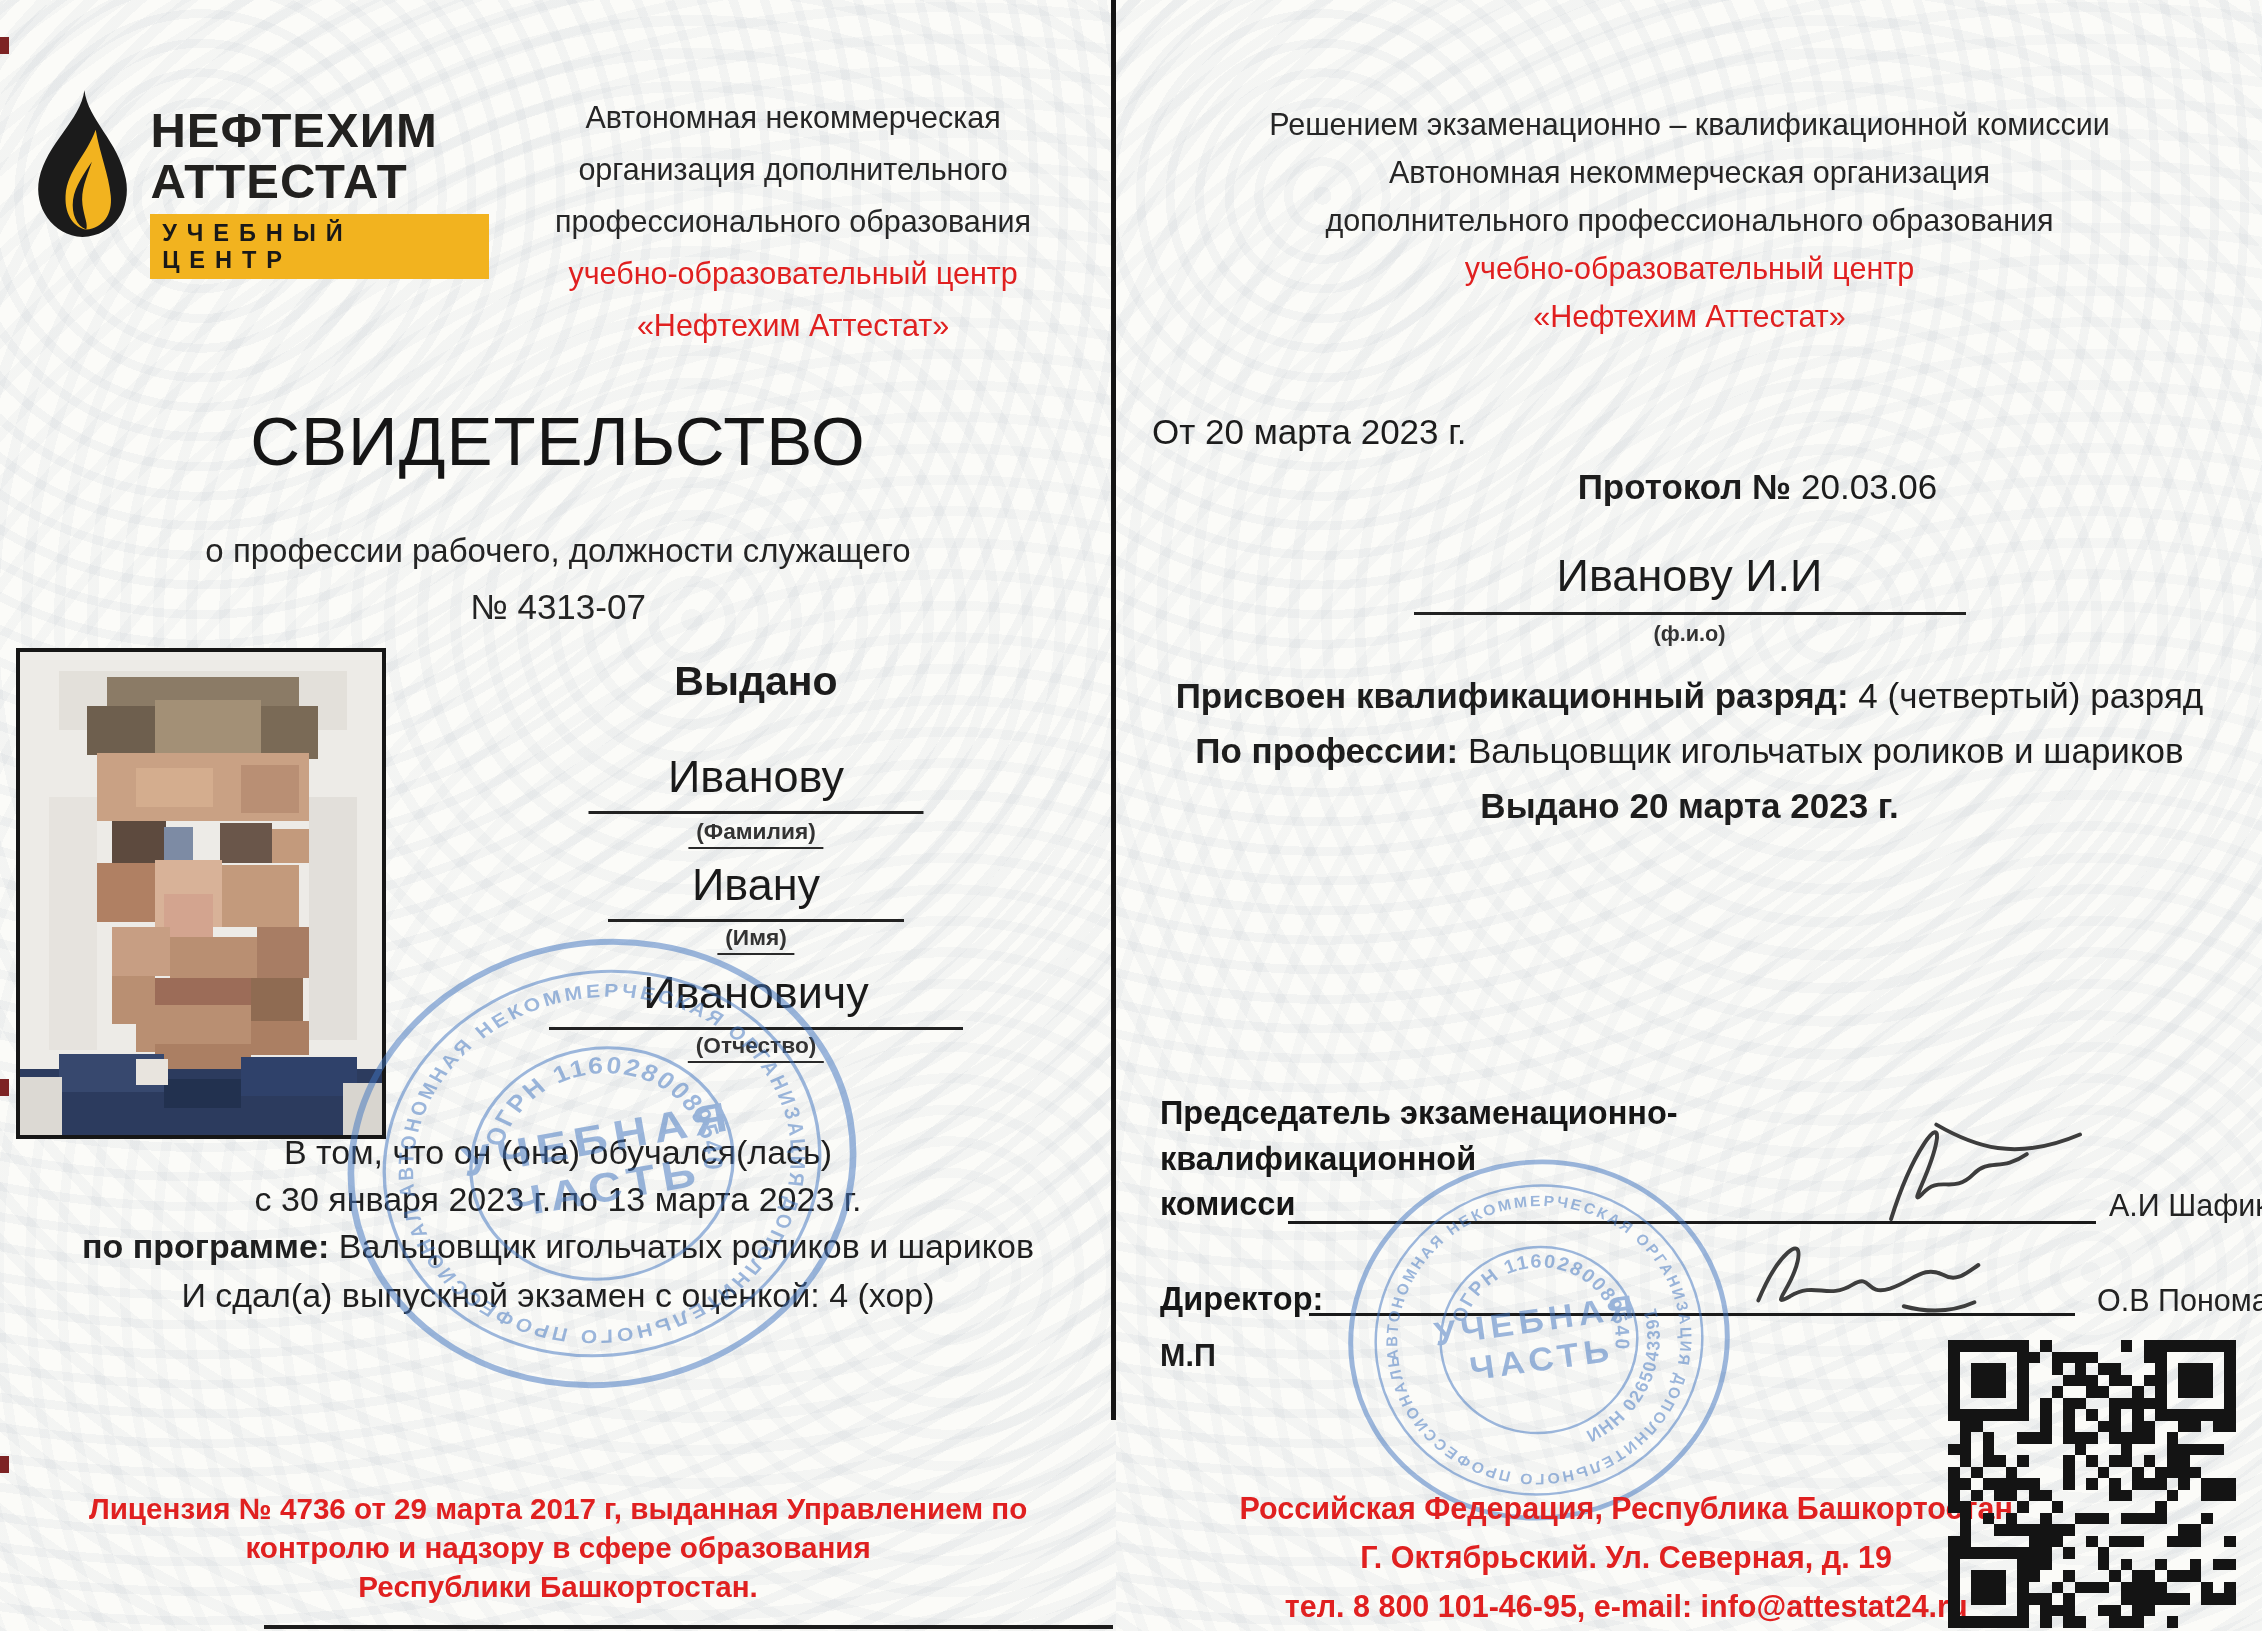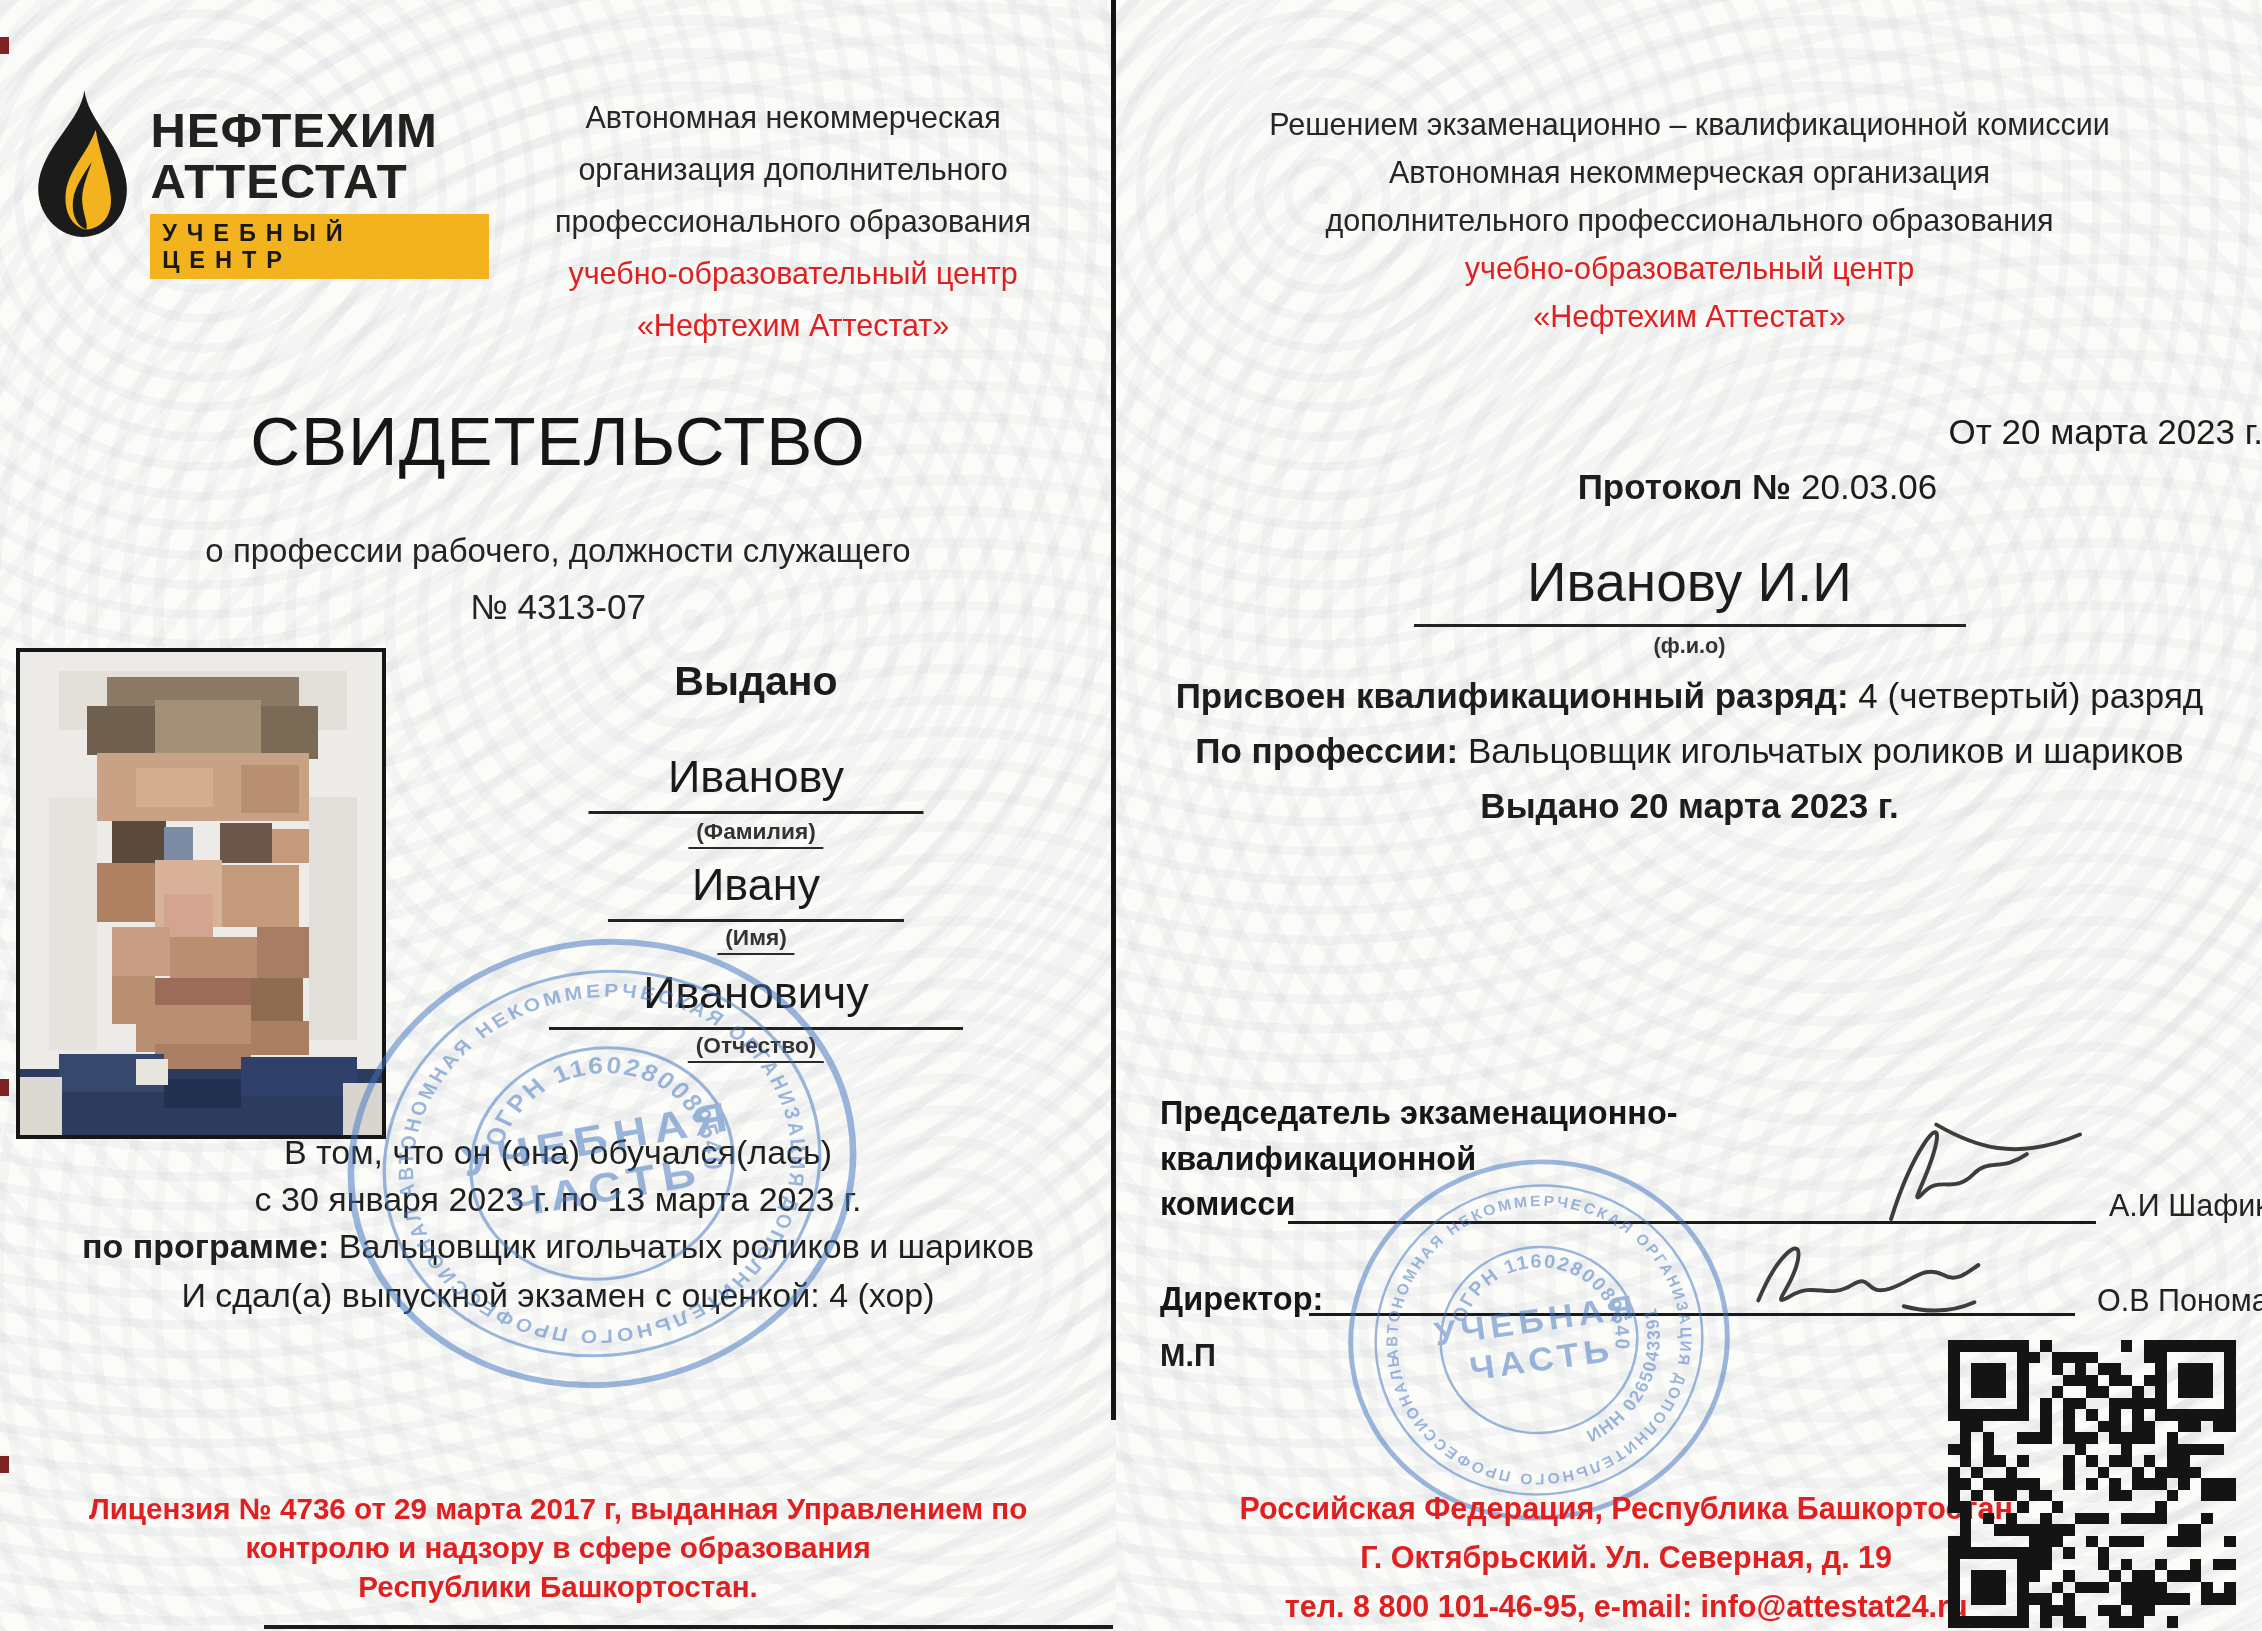--- a/index.html
+++ b/index.html
@@ -53,24 +53,24 @@
   .cap-1 { top:818px; } .cap-2 { top:924px; } .cap-3 { top:1032px; }
 
   .study-line { position:absolute; left:0; width:1116px; text-align:center; font-size:34px; color:#1f1f1f; }
   .study-1 { top:1133px; } .study-2 { top:1180px; } .study-3 { top:1227px; } .study-4 { top:1276px; }
   .bold { font-weight:800; }
 
   .license-block { position:absolute; left:29.6px; top:1489px; width:1057px; text-align:center; font-size:29.6px; font-weight:600; line-height:39px; color:#e02020; }
 
   
   .rp-header { position:absolute; left:0; top:100px; width:1147px; text-align:center; font-size:30.5px; line-height:48px; color:#262626; }
-  .rp-date { position:absolute; left:0; top:412px; width:1147px; text-align:right; font-size:35px; }
+  .rp-date { position:absolute; left:0; top:412px; width:1147px; text-align:left; font-size:35px;padding-left:36px; }
   .rp-protocol { position:absolute; left:0; top:467px; width:1283px; text-align:center; font-size:35px; }
   .rp-recipient { position:absolute; left:0; top:550px; width:1147px; text-align:center; }
-  .rp-recipient .name { display:inline-block; font-size:55px; border-bottom:3px solid #222; padding:0 9.9px 9.9px; min-width:552px; }
+  .rp-recipient .name { display:inline-block; font-size:45px; border-bottom:3px solid #222; padding:0 9.9px 9.9px; min-width:552px; }
   .rp-recipient .fio { margin-top:5.9px; font-size:21.7px; font-weight:600; color:#333; }
   .qual-line { position:absolute; left:0; width:1147px; text-align:center; font-size:35px; color:#1d1d1d; }
   .qual-1 { top:676px; } .qual-2 { top:731px; } .qual-3 { top:786px; font-weight:800; }
 
   .sig-label { position:absolute; left:44px; font-size:32.5px; font-weight:800; color:#161616; white-space:nowrap; }
   .ch-1 { top:1095px; } .ch-2 { top:1141px; } .ch-3 { top:1186px; }
   .dir-label { top:1281px; }
   .mp-label { position:absolute; left:44px; top:1338px; font-size:30.5px; font-weight:600; }
   .sig-line { position:absolute; height:3px; background:#1a1a1a; }
   .sig-line-1 { left:172px; top:1221px; width:808px; }

